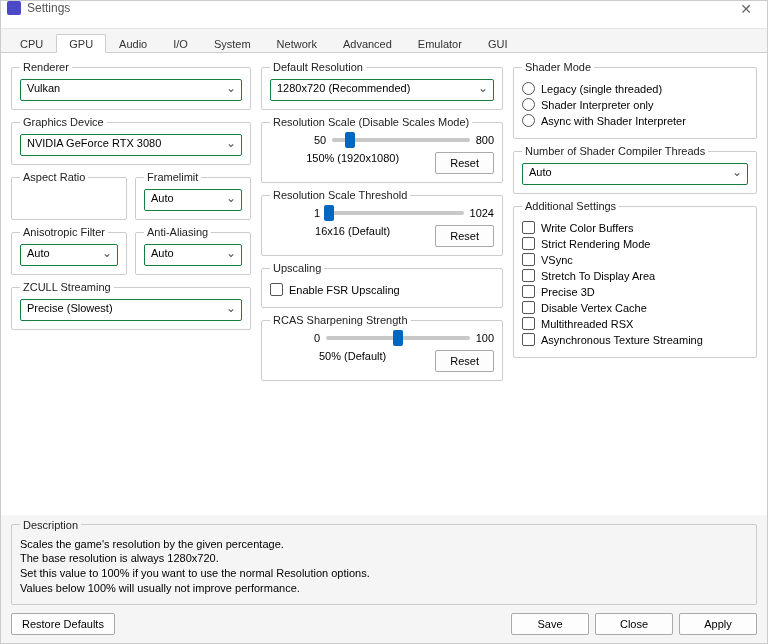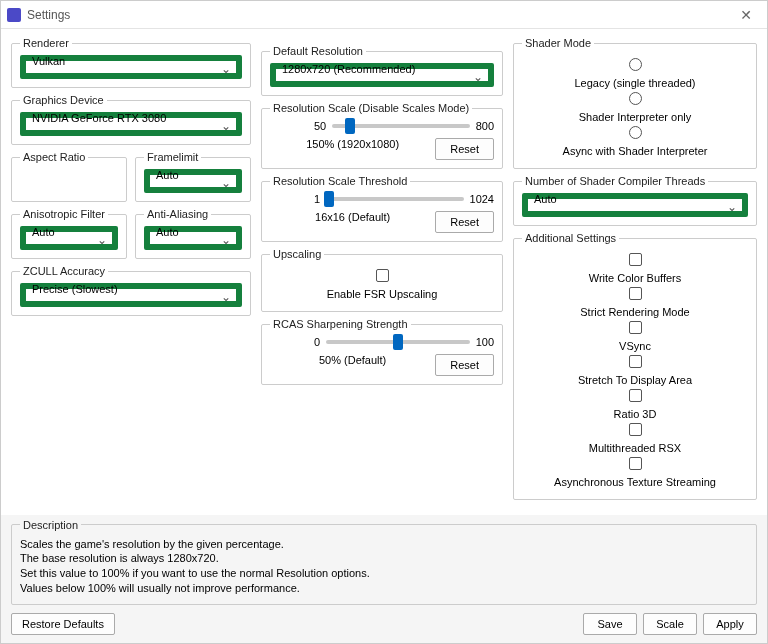--- a/index.html
+++ b/index.html
@@ -16,21 +16,21 @@
   border: 1px solid #ccc;
   width: 768px;
   height: 644px;
   display: flex;
   flex-direction: column;
   background: #f5f5f5;
 }
 .titlebar {
   height: 28px;
   display: flex;
-  align-items: center;
+  align-items: flex-start;
   padding: 0 6px;
   background: #fff;
   border-bottom: 1px solid #e4e4e4;
 }
 .titlebar .icon {
   width: 14px; height: 14px;
   background: #4b49c7;
   border-radius: 2px;
   margin-right: 6px;
 }
@@ -65,40 +65,40 @@
 
 .content {
   flex:1;
   background:#fff;
   padding:8px 10px;
   display:flex;
   gap:10px;
 }
 .col { display:flex; flex-direction:column; gap:6px; }
 .col1 { width:240px; }
-.col2 { width:242px;margin-top:8px; }
+.col2 { width:242px; }
 .col3 { flex:1; }
 
 fieldset {
   border:1px solid #ccc;
   border-radius:2px;
   padding:6px 8px 8px 8px;
 }
 legend {
   font-size:11px;
   padding:0 3px;
   color:#222;
 }
 
 .select {
   width:100%;
   height:22px;
-  border:6px solid #15803d;
+  border:1px solid #15803d;
   background:#fff;
-  padding:0 18px 12px 6px;
+  padding:0 18px 4px 6px;
   font-size:11px;
   display:flex;
   align-items:center;
   position:relative;
   border-radius:2px;
 }
 .select::after {
   content:"⌄";
   position:absolute;
   right:5px;
@@ -150,21 +150,20 @@
   align-items:center;
   justify-content:center;
 }
 
 .chk, .rad {
   display:flex;
   align-items:center;
   gap:6px;
   font-size:11px;
   margin:3px 0;
-  flex-direction:column;
 }
 .chk .box {
   width:13px; height:13px;
   border:1px solid #555;
   border-radius:2px;
   background:#fff;
 }
 .rad .dot {
   width:13px; height:13px;
   border:1px solid #555;
@@ -188,34 +187,45 @@
 .desc-area fieldset { min-height:86px; }
 .desc-text { font-size:11px; line-height:1.35; white-space:pre-line; }
 
 .bottom-bar {
   display:flex;
   align-items:center;
   padding:8px 10px;
   gap:6px;
 }
 .bottom-bar .spacer { flex:1; }
-.bottom-bar .btn { width:54px; padding:0; }
+.bottom-bar .btn { width:78px; padding:0; }
 .bottom-bar .btn.restore { width:auto; padding:0 10px; }
 </style>
 </head>
 <body>
 
 <div class="window">
   <div class="titlebar">
     <div class="icon"></div>
     <div class="title">Settings</div>
     <div class="spacer"></div>
     <div class="close">✕</div>
   </div>
 
+  <div class="tabs" id="tabs">
+      <div class="tab">CPU</div>
+      <div class="tab active">GPU</div>
+      <div class="tab">Audio</div>
+      <div class="tab">I/O</div>
+      <div class="tab">System</div>
+      <div class="tab">Network</div>
+      <div class="tab">Advanced</div>
+      <div class="tab">Emulator</div>
+      <div class="tab">GUI</div>
+    </div>
 
   <div class="content">
 
     <div class="col col1">
       <fieldset>
         <legend>Renderer</legend>
         <div class="select">
             <span>Vulkan</span>
           </div>
       </fieldset>
@@ -244,21 +254,21 @@
             </div>
         </fieldset>
         <fieldset>
           <legend>Anti-Aliasing</legend>
           <div class="select">
               <span>Auto</span>
             </div>
         </fieldset>
       </div>
       <fieldset>
-        <legend>ZCULL Accuracy</legend>
+        <legend>ZCULL Streaming</legend>
         <div class="select">
             <span>Precise (Slowest)</span>
           </div>
       </fieldset>
     </div>
 
     <div class="col col2">
       <fieldset>
         <legend>Default Resolution</legend>
         <div class="select">
@@ -358,21 +368,25 @@
             <label class="chk">
               <span class="box"></span>
               <span>VSync</span>
             </label>
             <label class="chk">
               <span class="box"></span>
               <span>Stretch To Display Area</span>
             </label>
             <label class="chk">
               <span class="box"></span>
-              <span>Ratio 3D</span>
+              <span>Precise 3D</span>
+            </label>
+            <label class="chk">
+              <span class="box"></span>
+              <span>Disable Vertex Cache</span>
             </label>
             <label class="chk">
               <span class="box"></span>
               <span>Multithreaded RSX</span>
             </label>
             <label class="chk">
               <span class="box"></span>
               <span>Asynchronous Texture Streaming</span>
             </label>
           </div>
@@ -388,16 +402,16 @@
 The base resolution is always 1280x720.
 Set this value to 100% if you want to use the normal Resolution options.
 Values below 100% will usually not improve performance.</div>
     </fieldset>
   </div>
 
   <div class="bottom-bar">
     <div class="btn restore">Restore Defaults</div>
     <div class="spacer"></div>
     <div class="btn">Save</div>
-    <div class="btn">Scale</div>
+    <div class="btn">Close</div>
     <div class="btn">Apply</div>
   </div>
 </div>
 
 </body></html>

